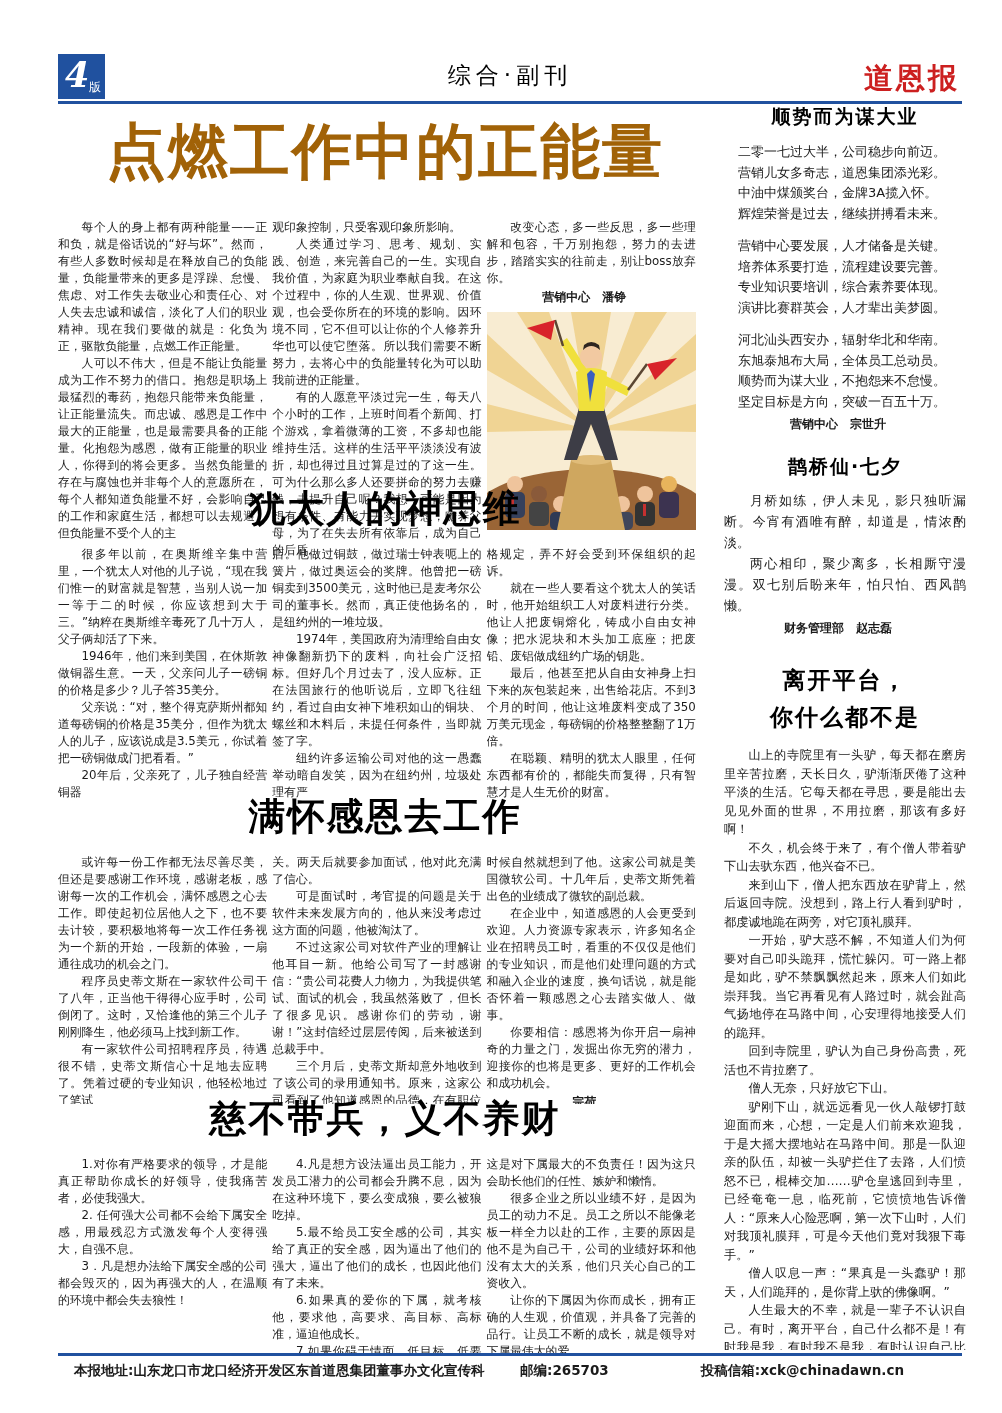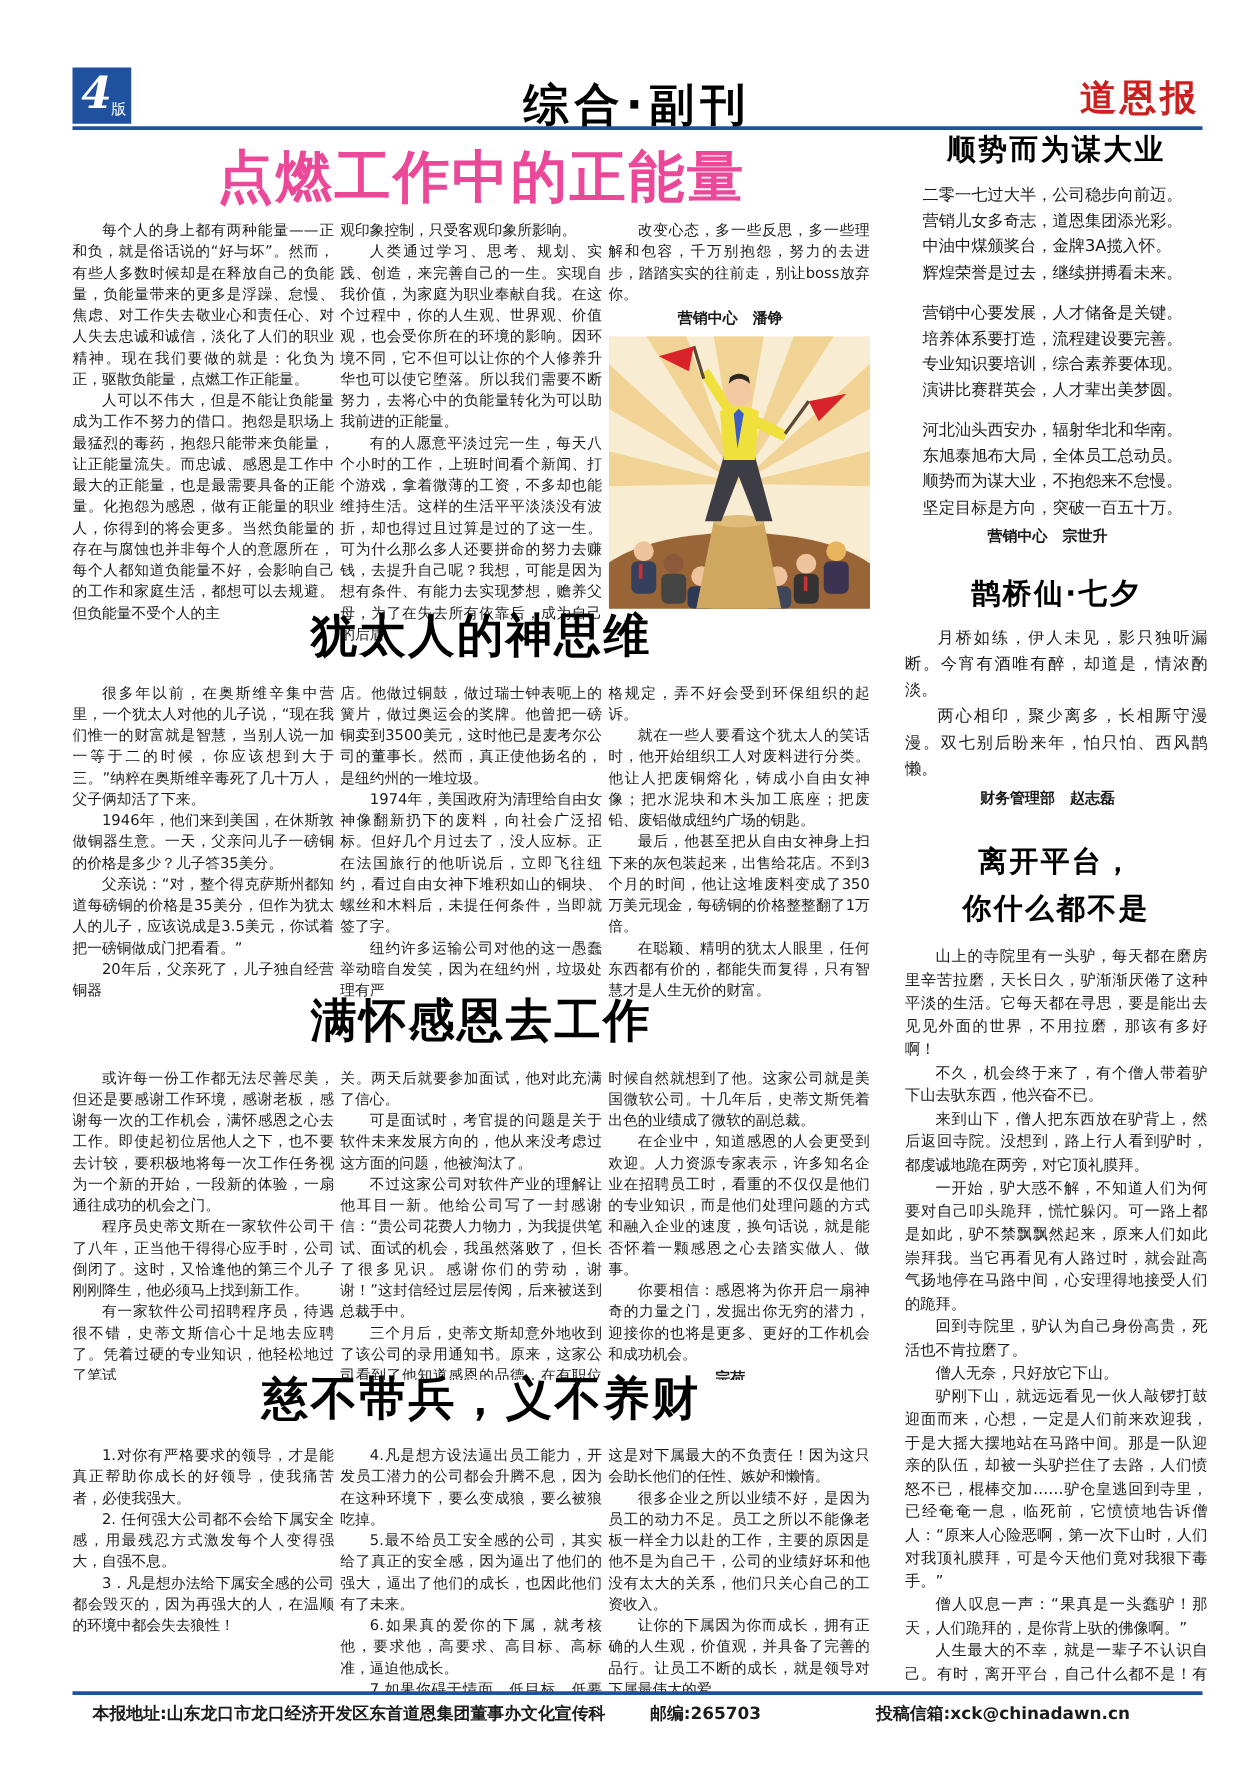--- a/index.html
+++ b/index.html
@@ -5,44 +5,44 @@
   * { margin:0; padding:0; box-sizing:border-box; }
   html,body { background:#ffffff; }
   body { font-family:"DejaVu Sans","Liberation Sans",sans-serif; color:#1b1b1b; }
   .page { position:relative; width:1002px; height:1413px; background:#ffffff; overflow:hidden; margin:0 auto; }
 
   
   .header { position:absolute; left:58px; top:52px; width:904px; height:48px; }
   .pagenum-box { position:absolute; left:0; top:2px; width:47px; height:45px; background:#20519f; color:#fff; }
   .pagenum-box .num { position:absolute; left:7px; top:0px; font-family:"DejaVu Serif",serif; font-style:italic; font-weight:bold; font-size:35px; line-height:42px; }
   .pagenum-box .lab { position:absolute; right:4px; bottom:3px; font-size:12px; }
-  .section-title { position:absolute; left:0; right:0; top:8px; text-align:center; font-size:36px; font-weight:bold; letter-spacing:5px; color:#000; }
+  .section-title { position:absolute; left:0; right:0; top:8px; text-align:center; font-size:23px; font-weight:normal; letter-spacing:5px; color:#000; }
   .masthead { position:absolute; right:2px; top:7px; font-size:29px; font-weight:bold; color:#cc2020; font-family:"DejaVu Serif",serif; letter-spacing:3px; }
   .header-rule { position:absolute; left:58px; top:101px; width:904px; height:3px; background:#20519f; }
 
   
   .article { position:absolute; left:58px; width:654px; }
   .a-title { text-align:center; font-weight:bold; color:#000; }
   .a1 { top:112px; }
-  .a1 .a-title { font-size:45px; color:#ec4899; letter-spacing:2px; margin-bottom:4px; }
+  .a1 .a-title { font-size:60px; color:#a16207; letter-spacing:2px; margin-bottom:26px; }
   .a2 { top:484px; }
   .a3 { top:792px; }
   .a4 { top:1094px; }
   .a2 .a-title, .a3 .a-title, .a4 .a-title { font-size:37px; letter-spacing:2px; margin-bottom:12px; }
   .cols { display:flex; gap:5px; overflow:hidden; }
   .col { width:209.3px; overflow:hidden; }
   .para { font-size:11.8px; line-height:17px; text-align:justify; }
   .ind { text-indent:2em; }
   .byline { text-align:center; font-size:12px; line-height:20px; font-weight:bold; padding-right:14px; }
 
   .illus { margin-top:5px; width:209px; height:218px; display:block; }
 
   
   .sidebar { position:absolute; left:724px; top:104px; width:242px; height:1246px; overflow:hidden; }
-  .sb-title { text-align:center; font-weight:bold; font-size:23px; letter-spacing:2px; color:#000; }
+  .sb-title { text-align:center; font-weight:bold; font-size:19px; letter-spacing:2px; color:#000; }
   .sb-title.two-line { line-height:37px; font-size:23px; }
   .t2 { margin-top:20px; }
   .t3 { margin-top:24px; }
   .pline { font-size:13px; line-height:20.5px; padding-left:14px; text-align:left; }
   .gap { margin-top:12px; }
   .poem-list { margin-top:12px; }
   .sbp-list { margin-top:10px; }
   .sbp { font-size:13px; line-height:21px; }
   .sb-body { margin-top:10px; }
   .sb-body .para { font-size:12.2px; line-height:18.5px; }

